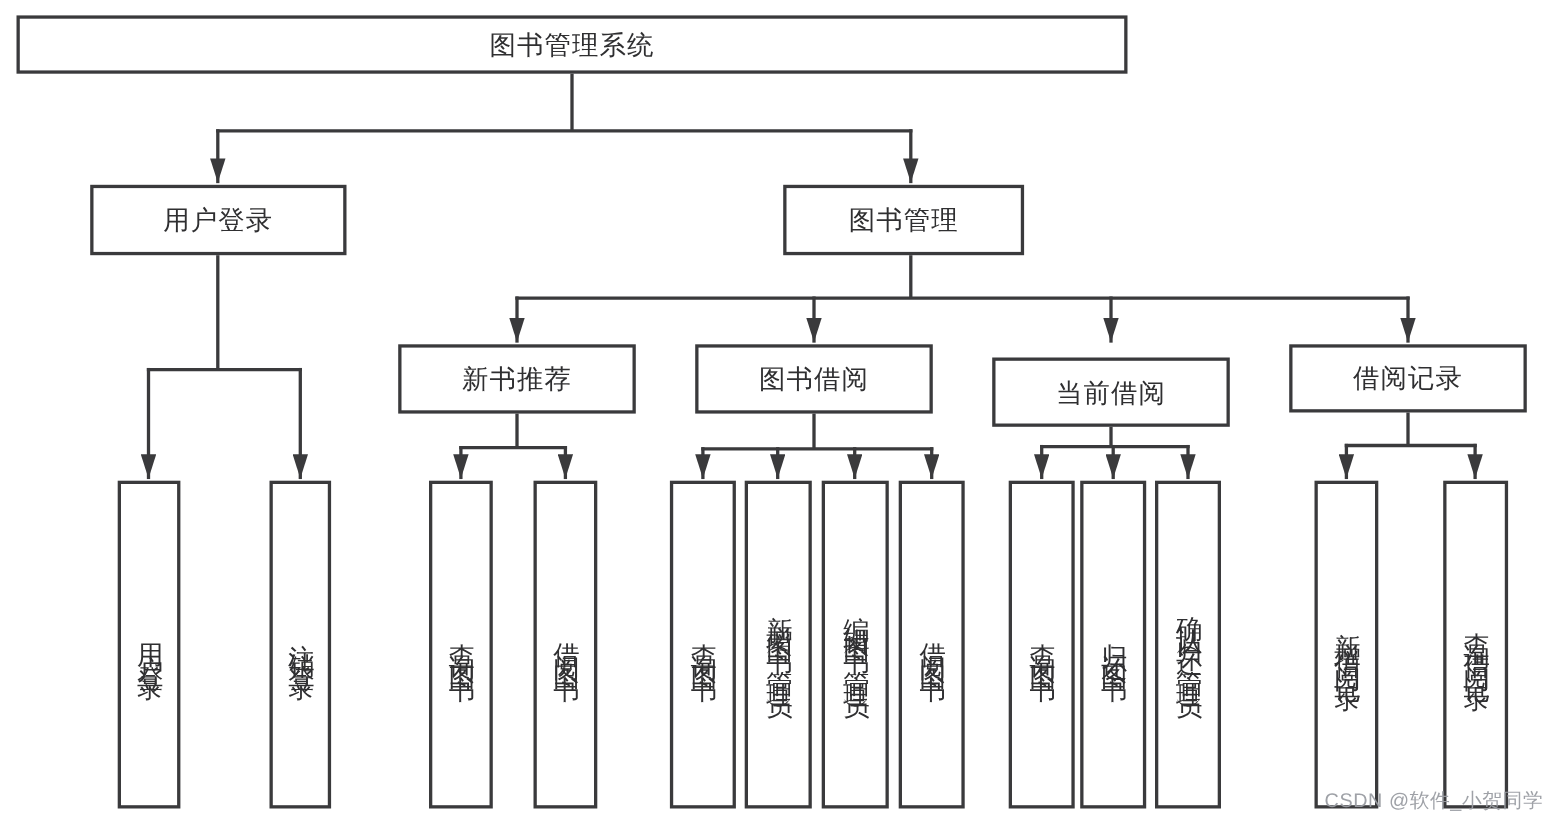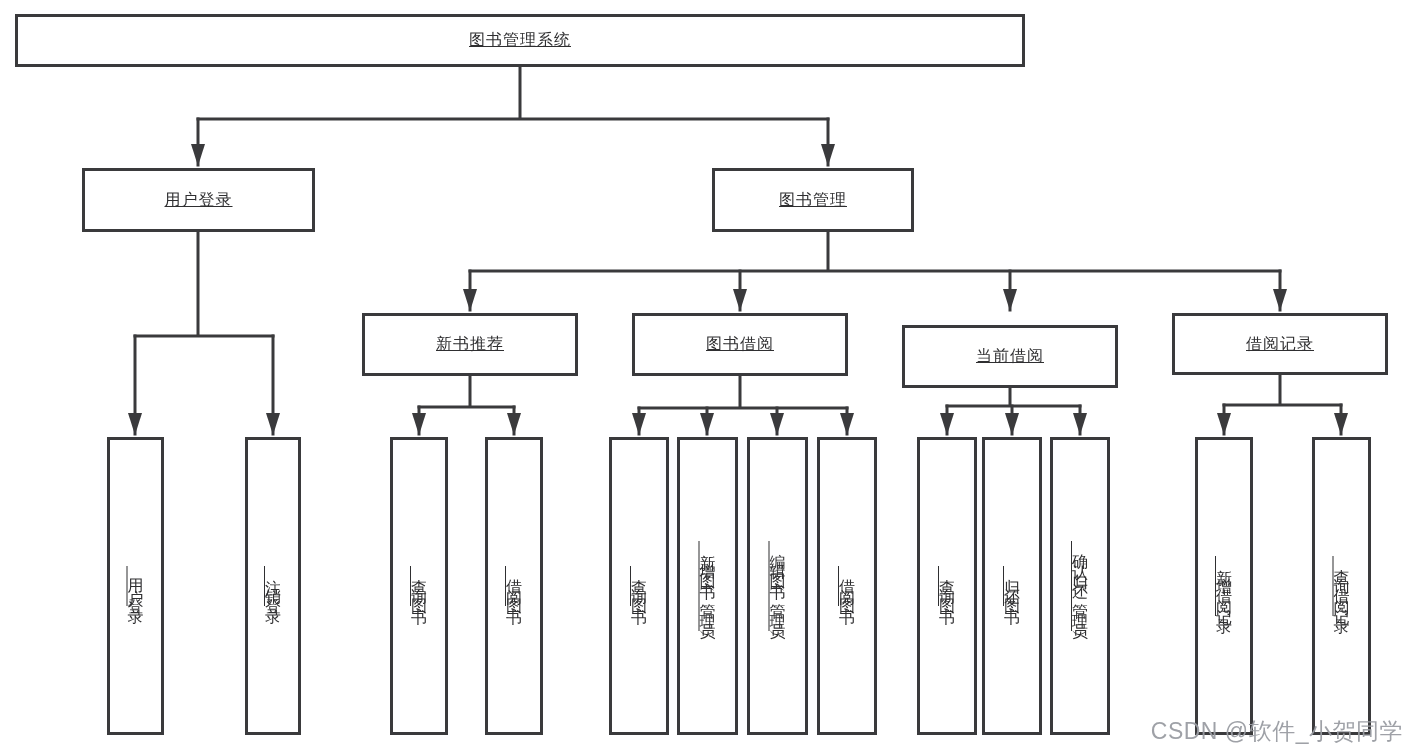--- a/index.html
+++ b/index.html
@@ -22,38 +22,37 @@
     position:absolute;
     box-sizing:border-box;
     background:#fff;
     border:3px solid var(--line);
     display:flex;
     align-items:center;
     justify-content:center;
     text-align:center;
   }
   .box .lbl{
-    font-size:16px;
+    font-size:24px;
     letter-spacing:1px;
     color:var(--text);
     white-space:nowrap;
-    text-decoration:underline;
   }
   .box.v .lbl{
     writing-mode:vertical-rl;
     text-orientation:mixed;
     letter-spacing:10px;
     white-space:normal;
     line-height:1.0;
   }
   .watermark{
     position:absolute;
     top:716px;
     right:2px;
-    font-size:23px;
+    font-size:18px;
     letter-spacing:0.5px;
     color:var(--wm);
     opacity:0.95;
     white-space:nowrap;
   }
 </style>
 </head>
 <body>
 
 <div class="stage">
@@ -96,21 +95,21 @@
     </g>
   </svg>
 
   <div class="box h" style="left:15px;top:14px;width:1010px;height:53px;">
     <span class="lbl">图书管理系统</span>
   </div>
 
   <div class="box h" style="left:82px;top:168px;width:233px;height:64px;">
     <span class="lbl">用户登录</span>
   </div>
-  <div class="box h" style="left:712px;top:168px;width:202px;height:64px;">
+  <div class="box h" style="left:712px;top:168px;width:219px;height:64px;">
     <span class="lbl">图书管理</span>
   </div>
 
   <div class="box h" style="left:632px;top:313px;width:216px;height:63px;">
     <span class="lbl">图书借阅</span>
   </div>
   <div class="box h" style="left:362px;top:313px;width:216px;height:63px;">
     <span class="lbl">新书推荐</span>
   </div>
   <div class="box h" style="left:902px;top:313px;width:216px;height:63px;margin-top:12px;">

